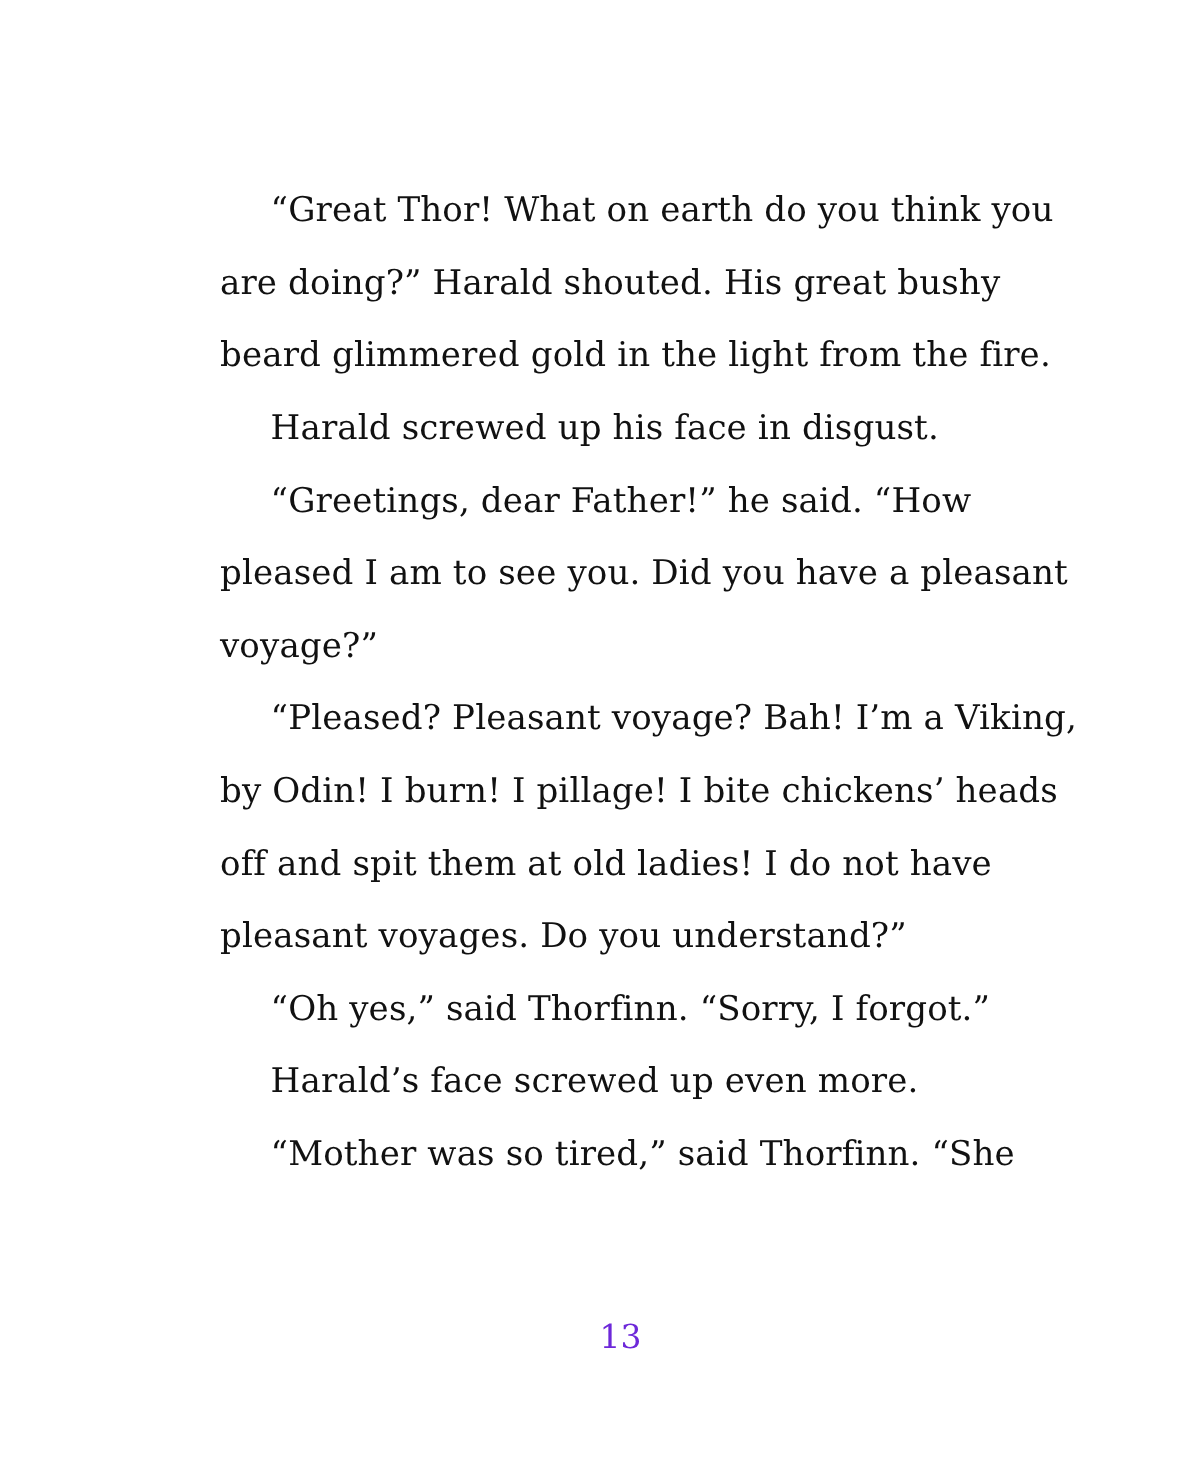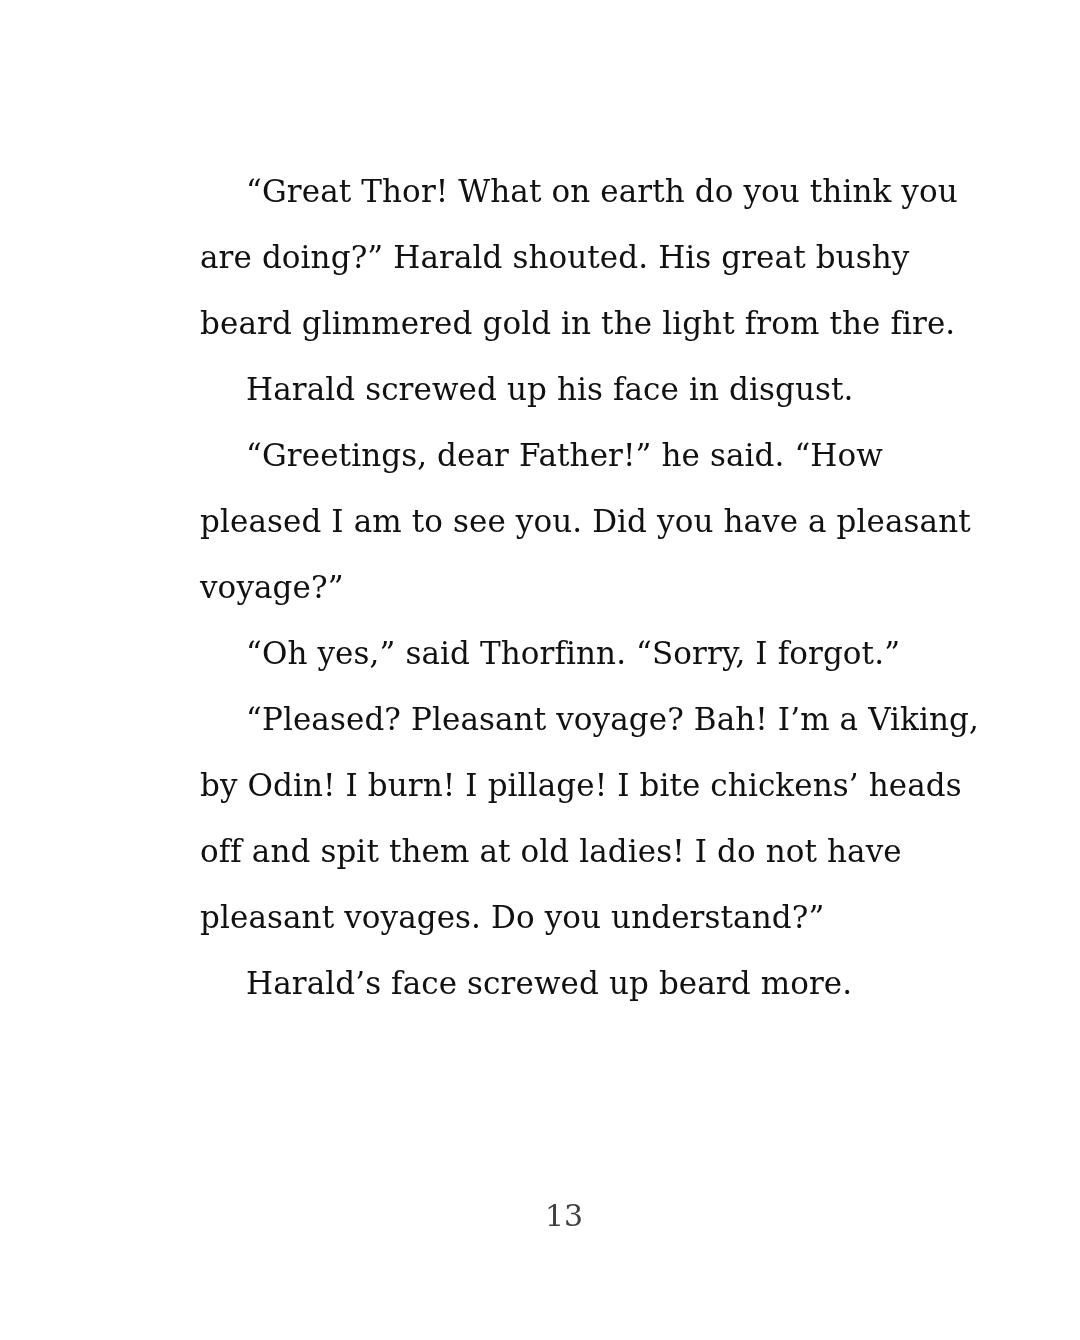--- a/index.html
+++ b/index.html
@@ -33,33 +33,34 @@
     white-space: pre-wrap;
   }
   .folio {
     position: absolute;
     left: 0;
     right: 0;
     top: 1198px;
     text-align: center;
     font-family: "DejaVu Serif", "Liberation Serif", serif;
     font-size: 30px;
-    color: #404040;
+    color: #6d28d9;
     margin-left: 48px;
   }
 </style>
 </head>
 <body>
 
 <div class="page">
 
   <div class="body-text">
     <p>“Great Thor! What on earth do you think you are doing?” Harald shouted. His great bushy beard glimmered gold in the light from the fire.</p>
     <p>Harald screwed up his face in disgust.</p>
     <p>“Greetings, dear Father!” he said. “How pleased I am to see you. Did you have a pleasant voyage?”</p>
+    <p>“Pleased? Pleasant voyage? Bah! I’m a Viking, by Odin! I burn! I pillage! I bite chickens’ heads off and spit them at old ladies! I do not have pleasant voyages. Do you understand?”</p>
     <p>“Oh yes,” said Thorfinn. “Sorry, I forgot.”</p>
-    <p>“Pleased? Pleasant voyage? Bah! I’m a Viking, by Odin! I burn! I pillage! I bite chickens’ heads off and spit them at old ladies! I do not have pleasant voyages. Do you understand?”</p>
-    <p>Harald’s face screwed up beard more.</p>
+    <p>Harald’s face screwed up even more.</p>
+    <p>“Mother was so tired,” said Thorfinn. “She</p>
   </div>
 
   <div class="folio">13</div>
 
 </div>
 
 </body></html>

